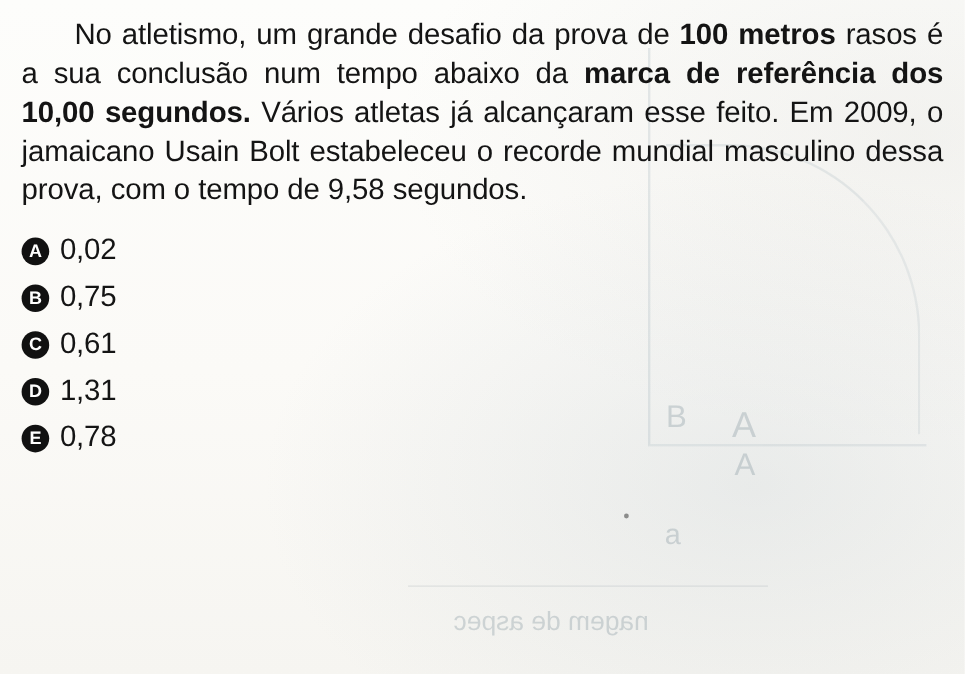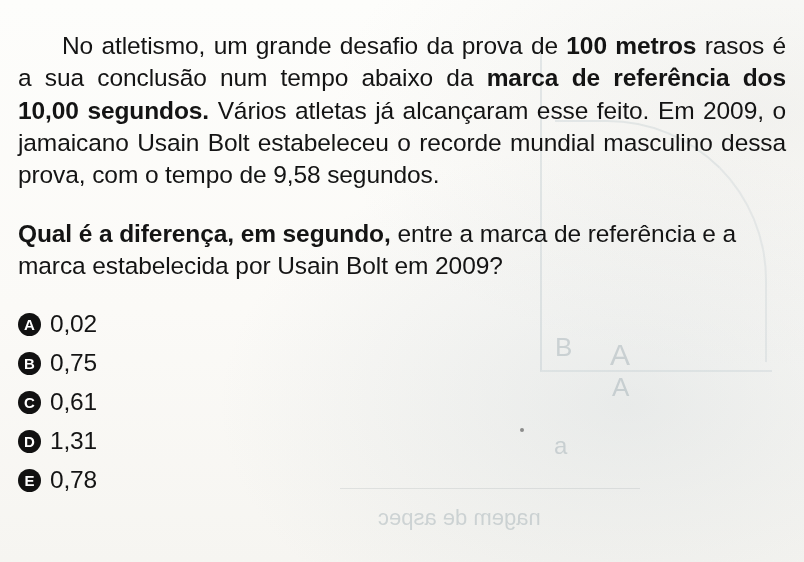--- a/index.html
+++ b/index.html
@@ -68,21 +68,20 @@
     top: 488px;
     width: 300px;
     height: 52px;
     border-top: 1px solid rgba(150,160,165,0.22);
     pointer-events: none;
   }
 
   .content {
     position: relative;
     padding: 14px 18px 0 18px;
-    margin-top: 16px;
   }
 
   .stem {
     font-size: 24.5px;
     line-height: 1.32;
     color: #141414;
     text-align: justify;
     letter-spacing: -0.1px;
     margin: 0;
     font-weight: 400;
@@ -147,22 +146,20 @@
 
 <div class="content">
 
   <p class="stem"><span class="indent"></span><span>No atletismo, um grande desafio da prova de </span><span class="b">100 metros</span>
   <span>rasos é a sua conclusão num tempo abaixo da </span><span class="b">marca de</span>
   <span class="b">referência dos 10,00 segundos.</span><span> Vários atletas já alcançaram</span>
   <span>esse feito. Em 2009, o jamaicano Usain Bolt estabeleceu o</span>
   <span>recorde mundial masculino dessa prova, com o tempo de</span>
   <span>9,58 segundos.</span></p>
 
-  <p class="question"><span class="b">Qual é a diferença, em segundo,</span><span> entre a marca de referência e</span>
-  <span>a marca estabelecida por Usain Bolt em 2009?</span></p>
 
   <div class="alternatives">
 
     <div class="alt">
       <span class="alt-marker">A</span>
       <span class="alt-text">0,02</span>
     </div>
 
     <div class="alt">
       <span class="alt-marker">B</span>

